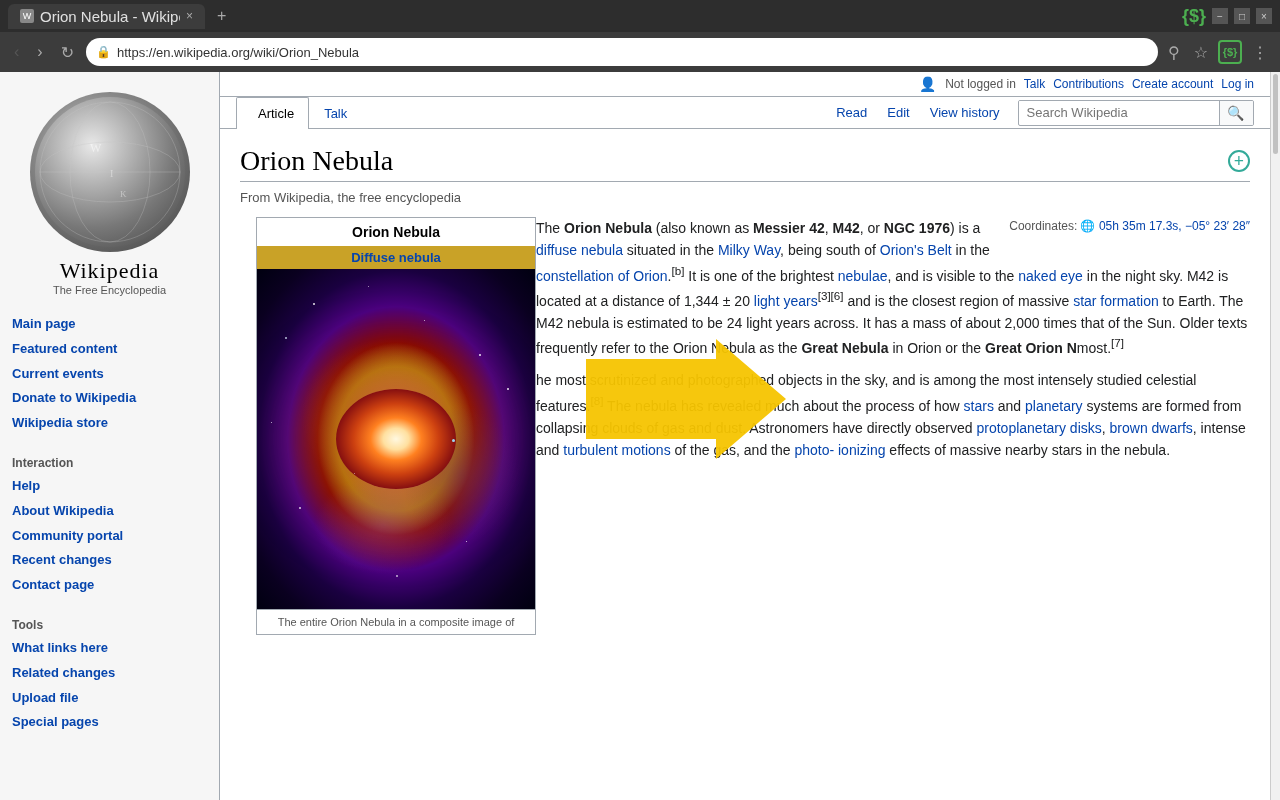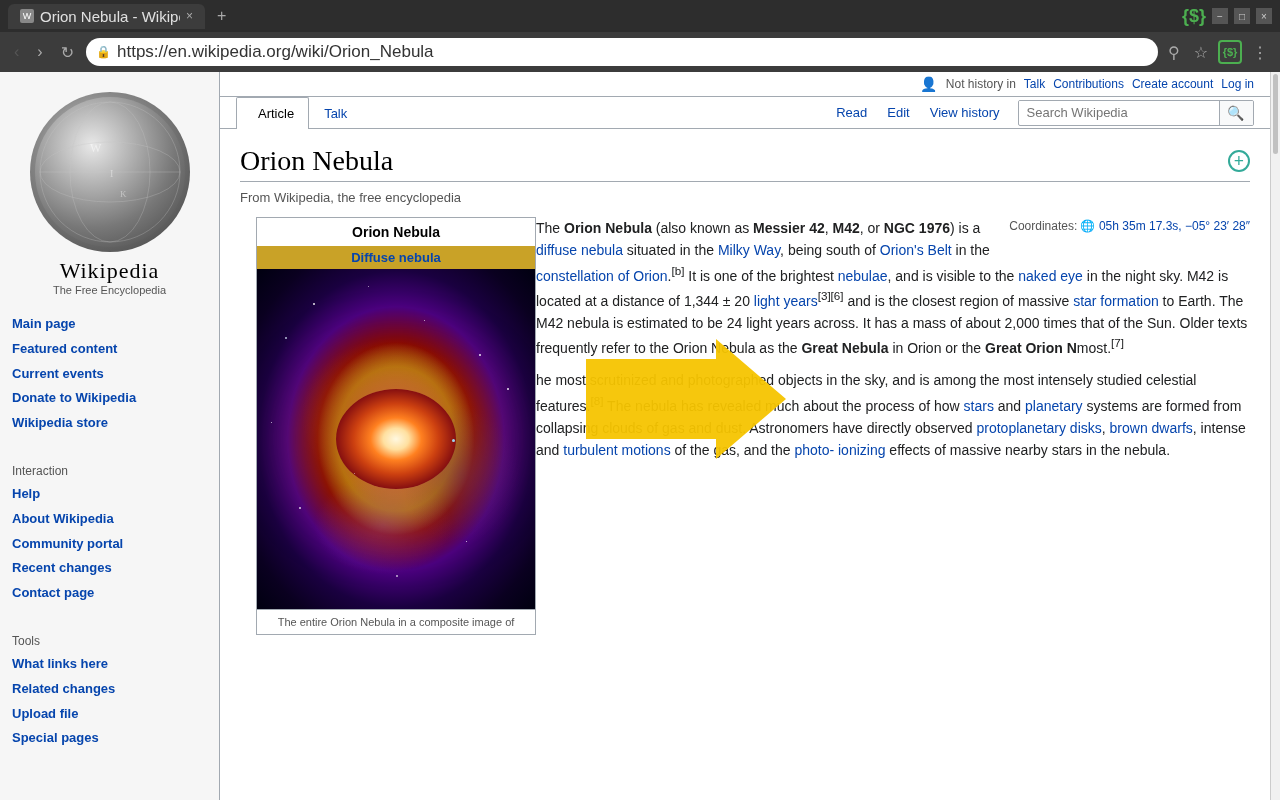--- a/index.html
+++ b/index.html
@@ -175,22 +175,22 @@
       color: #555;
     }
 
     .sidebar-nav {
       width: 100%;
       padding: 0 12px;
     }
     .sidebar-section-label {
       font-size: 12px;
       color: #555;
-      font-weight: normal;
-      margin: 28px 0 4px;
+      font-weight: bold;
+      margin: 20px 0 4px;
       text-transform: none;
     }
     .sidebar-link {
       display: block;
       color: #0645ad;
       text-decoration: none;
       font-size: 13px;
       padding: 2px 0;
       line-height: 1.6;
       font-weight: bold;
@@ -468,21 +468,21 @@
     <button class="titlebar-btn">×</button>
   </div>
 </div>
 
 <div class="browser-toolbar">
   <button class="nav-btn disabled">‹</button>
   <button class="nav-btn">›</button>
   <button class="nav-btn">↻</button>
   <div class="address-bar">
     <span class="lock-icon">🔒</span>
-    <span style="font-size:17px; color:#333;text-align:center;">https://en.wikipedia.org/wiki/Orion_Nebula</span>
+    <span style="font-size:13px; color:#333;text-align:center;">https://en.wikipedia.org/wiki/Orion_Nebula</span>
   </div>
   <div class="toolbar-icons">
     <button class="toolbar-icon-btn">⚲</button>
     <button class="toolbar-icon-btn">☆</button>
     <div class="ext-icon">{$}</div>
     <button class="toolbar-icon-btn">⋮</button>
   </div>
 </div>
 
 <div class="page-wrapper">
@@ -527,21 +527,21 @@
       <a class="sidebar-link" href="#">Related changes</a>
       <a class="sidebar-link" href="#">Upload file</a>
       <a class="sidebar-link" href="#">Special pages</a>
     </div>
   </div>
 
   <div class="main-content">
 
     <div class="user-bar">
       <span class="user-icon">👤</span>
-      <span>Not history in</span>
+      <span>Not logged in</span>
       <a href="#">Talk</a>
       <a href="#">Contributions</a>
       <a href="#">Create account</a>
       <a href="#">Log in</a>
     </div>
 
     <div class="page-tabs">
       <a class="tab-item active" href="#">Article</a>
       <a class="tab-item" href="#">Talk</a>
       <div class="tabs-spacer"></div>

